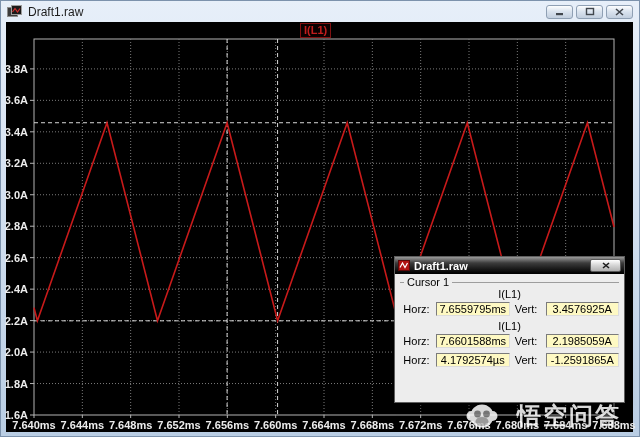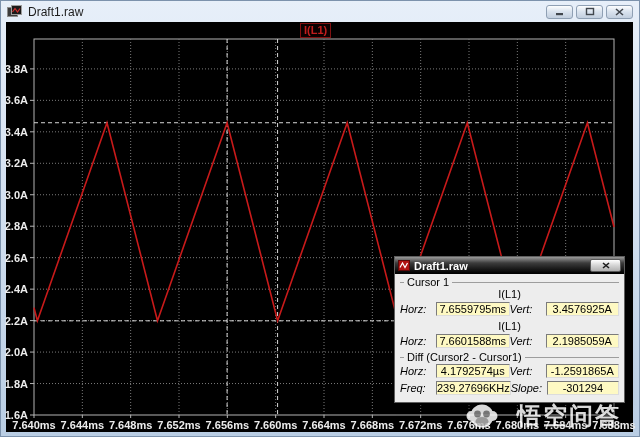--- a/index.html
+++ b/index.html
@@ -52,21 +52,21 @@
     background: linear-gradient(#ffffff, #d8d8d8 45%, #b0b0b0);
     display:flex; align-items:center; justify-content:center; cursor:default;
   }
   .dlg-body { padding:2px 5px 0 5px; display:flex; flex-direction:column; }
   .group { margin-top:1px; }
   .legend { display:flex; align-items:center; gap:3px; line-height:11px;justify-content:flex-end; }
   .legend::before { content:""; width:4px; border-top:1px solid #9d9d9d; }
   .legend::after  { content:""; flex:1;  border-top:1px solid #9d9d9d; }
   .signal { text-align:center; line-height:13px; }
   .vrow { display:flex; align-items:center; margin:1px 0 3px; }
-  .vrow .lbl { width:33px; text-align:left; margin-right:3px; flex:0 0 auto;font-style:italic; }
+  .vrow .lbl { width:33px; text-align:center; margin-right:3px; flex:0 0 auto; }
   .field {
     flex:1; height:14px; line-height:12px; text-align:center; background:#fef9c3;
     border:1px solid #7b7b7b; border-right-color:#dcdcdc; border-bottom-color:#dcdcdc;
   }
 
   
   .watermark {
     position:absolute; right:18px; bottom:4px; display:flex; align-items:center; gap:18px;
     opacity:.85; pointer-events:none;
   }
@@ -224,34 +224,25 @@
         <div class="signal">I(L1)</div>
         <div class="vrow">
           <span class="lbl">Horz:</span>
           <div class="field">7.6601588ms</div>
           <span class="lbl">Vert:</span>
           <div class="field">2.1985059A</div>
         </div>
       </div>
 
       <div class="group">
-        <div class="legend">
-            <span>Diff (Cursor2 - Cursor1)</span>
-          </div>
         <div class="vrow">
           <span class="lbl">Horz:</span>
           <div class="field">4.1792574µs</div>
           <span class="lbl">Vert:</span>
           <div class="field">-1.2591865A</div>
-        </div>
-        <div class="vrow">
-          <span class="lbl">Freq:</span>
-          <div class="field">239.27696KHz</div>
-          <span class="lbl">Slope:</span>
-          <div class="field">-301294</div>
         </div>
       </div>
 
     </div>
   </div>
 
   <div class="watermark">
     <svg width="34" height="27" viewBox="0 0 34 27">
       <g fill="#ffffff">
         <circle cx="6.5" cy="13" r="5"></circle>

